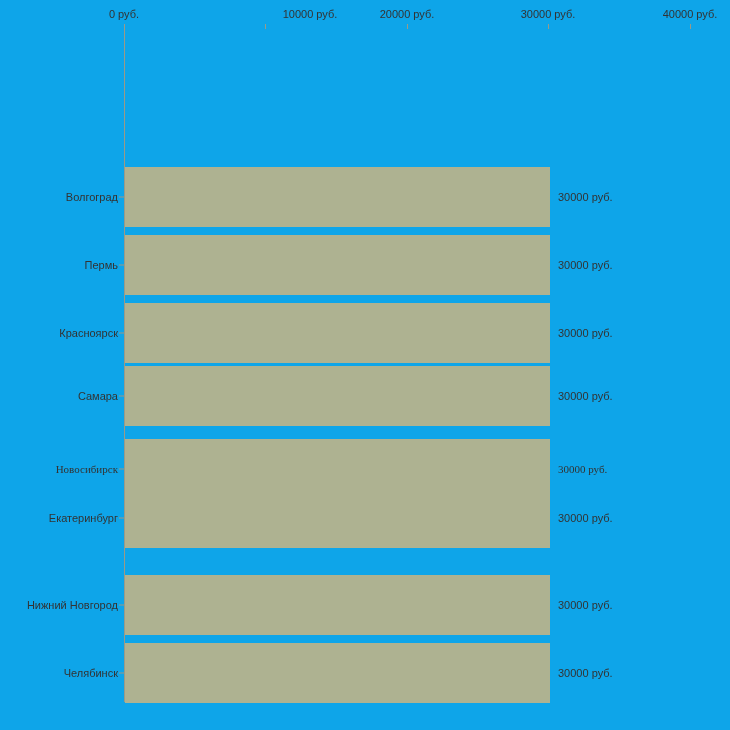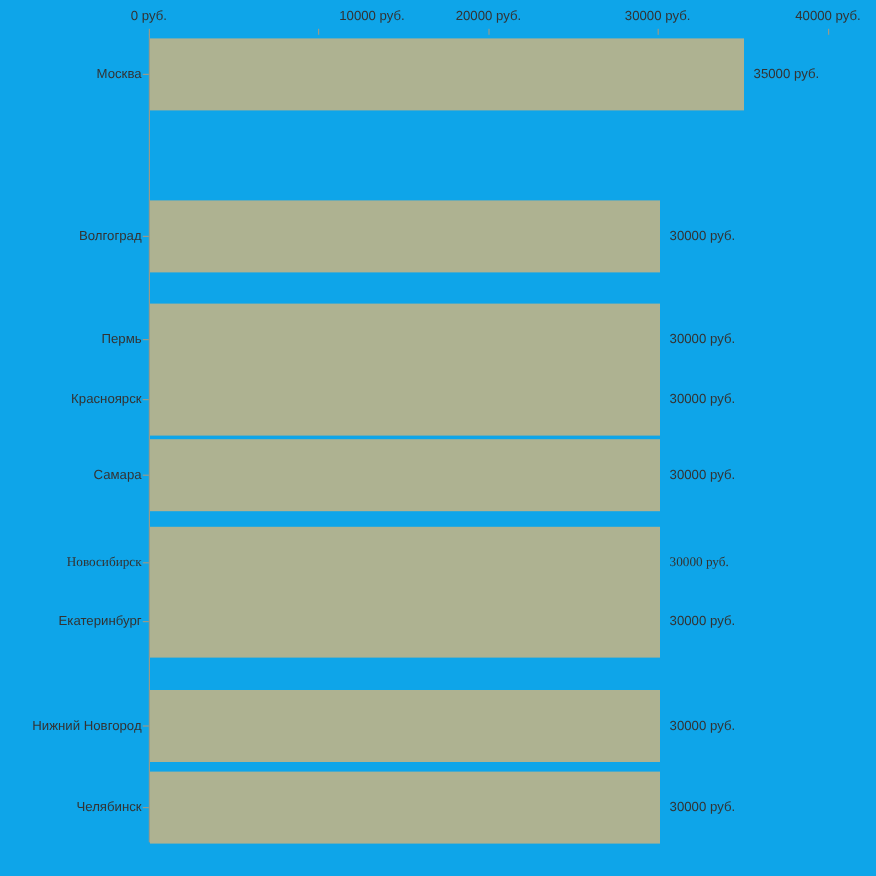--- a/index.html
+++ b/index.html
@@ -115,36 +115,30 @@
   <div class="tick-mark" style="left:124px;"></div>
   <div class="tick-mark" style="left:265px;"></div>
   <div class="tick-mark" style="left:407px;"></div>
   <div class="tick-mark" style="left:548px;"></div>
   <div class="tick-mark" style="left:690px;"></div>
 
   <div class="axis-line"></div>
 
   <div class="rows">
 
-    <div class="row" style="top:0px;">
-      <span class="cat-label">Москва</span>
-      <span class="cat-tick"></span>
-      <div class="bar" style="width:495px;"></div>
-      <span class="bar-value" style="left:628px;">35000 руб.</span>
-    </div>
 
 
     <div class="row" style="top:135px;">
       <span class="cat-label">Волгоград</span>
       <span class="cat-tick"></span>
       <div class="bar" style="width:425px;"></div>
       <span class="bar-value" style="left:558px;">30000 руб.</span>
     </div>
 
-    <div class="row" style="top:221px;">
+    <div class="row" style="top:203px;">
       <span class="cat-label">Пермь</span>
       <span class="cat-tick"></span>
       <div class="bar" style="width:425px;"></div>
       <span class="bar-value" style="left:558px;">30000 руб.</span>
     </div>
 
     <div class="row" style="top:271px;">
       <span class="cat-label">Красноярск</span>
       <span class="cat-tick"></span>
       <div class="bar" style="width:425px;"></div>

